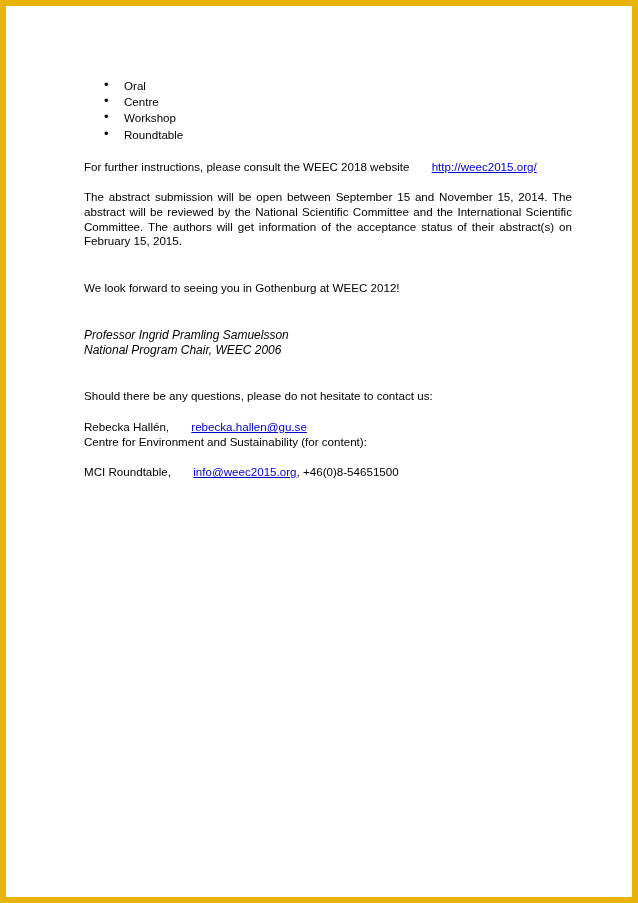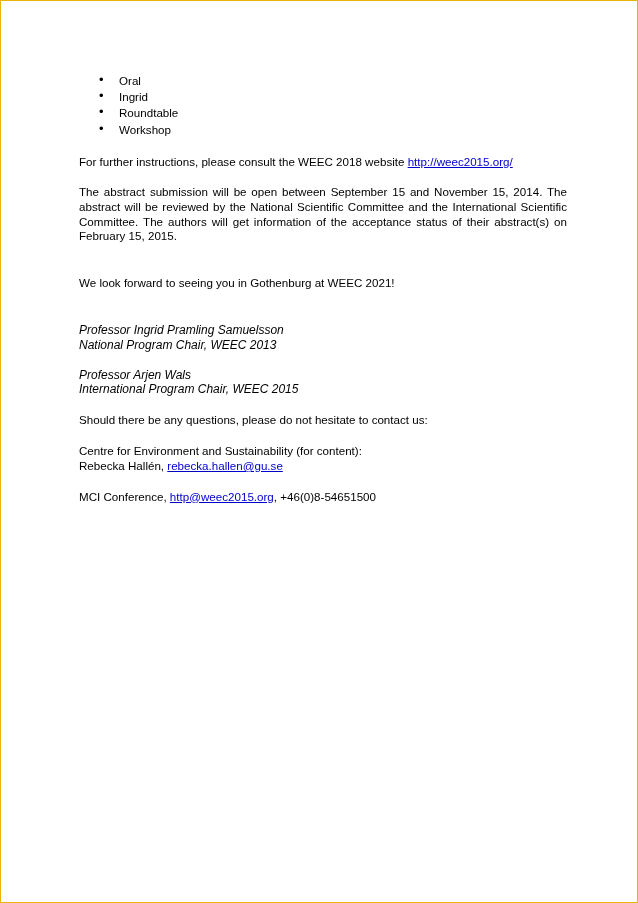--- a/index.html
+++ b/index.html
@@ -9,21 +9,21 @@
   }
   body {
     font-family: "Liberation Sans", sans-serif;
     color: #000000;
   }
   .page {
     position: relative;
     width: 638px;
     height: 903px;
     background: #ffffff;
-    border: 1px solid #eab308;
+    border: 6px solid #eab308;
     box-sizing: border-box;
     overflow: hidden;
   }
   .content {
     position: absolute;
     left: 78px;
     top: 72px;
     width: 488px;
   }
   ul.bullets {
@@ -52,20 +52,21 @@
     line-height: 14.6px;
     text-align: justify;
     color: #000;
   }
   .spacer-15 { height: 15px; }
   .spacer-16 { height: 16px; }
   .spacer-17 { height: 17px; }
   a.link {
     color: #0000cc;
     text-decoration: underline;
+    margin-left: 19px;
   }
   .bold { font-weight: normal; }
   .sig {
     font-size: 12px;
     line-height: 14.6px;
     font-style: italic;
     color: #000;
   }
   .blockline {
     font-size: 11.6px;
@@ -75,68 +76,64 @@
   .nowrap { white-space: nowrap; }
 </style>
 </head>
 <body>
 
 <div class="page">
   <div class="content">
 
     <ul class="bullets">
       <li><span>Oral</span></li>
-      <li><span>Ingrid</span></li>
+      <li><span>Centre</span></li>
+      <li><span>Workshop</span></li>
       <li><span>Roundtable</span></li>
-      <li><span>Workshop</span></li>
     </ul>
 
     <div class="spacer-17"></div>
 
     <p class="para"><span>For further instructions, please consult the WEEC 2018 website </span><a class="link" href="#">http://weec2015.org/</a></p>
 
     <div class="spacer-16"></div>
 
     <p class="para"><span>The abstract submission will be open between </span><span class="bold nowrap">September 15</span><span> and </span><span class="bold">November 15, 2014</span><span>. The abstract will be reviewed by the National Scientific Committee and the International Scientific Committee. The authors will get information of the acceptance status of their abstract(s) on </span><span class="bold">February 15, 2015</span><span>.</span></p>
 
     <div class="spacer-16"></div>
 
 
     <div class="spacer-16"></div>
 
-    <p class="para"><span>We look forward to seeing you in Gothenburg at WEEC 2021!</span></p>
+    <p class="para"><span>We look forward to seeing you in Gothenburg at WEEC 2012!</span></p>
 
     <div class="spacer-16"></div>
 
 
     <div class="spacer-17"></div>
 
     <div class="sig">
       <div>Professor Ingrid Pramling Samuelsson</div>
-      <div>National Program Chair, WEEC 2013</div>
+      <div>National Program Chair, WEEC 2006</div>
     </div>
 
     <div class="spacer-15"></div>
 
-    <div class="sig">
-      <div>Professor Arjen Wals</div>
-      <div>International Program Chair, WEEC 2015</div>
-    </div>
 
     <div class="spacer-16"></div>
 
     <p class="para"><span>Should there be any questions, please do not hesitate to contact us:</span></p>
 
     <div class="spacer-17"></div>
 
     <div class="blockline">
+      <div><span>Rebecka Hallén, </span><a class="link" href="#">rebecka.hallen@gu.se</a><span></span></div>
       <div>Centre for Environment and Sustainability (for content):</div>
-      <div><span>Rebecka Hallén, </span><a class="link" href="#">rebecka.hallen@gu.se</a><span></span></div>
     </div>
 
     <div class="spacer-16"></div>
 
     <div class="blockline">
-      <div><span>MCI Conference, </span><a class="link" href="#">http@weec2015.org</a><span>, +46(0)8-54651500</span></div>
+      <div><span>MCI Roundtable, </span><a class="link" href="#">info@weec2015.org</a><span>, +46(0)8-54651500</span></div>
     </div>
 
   </div>
 </div>
 
 </body></html>

